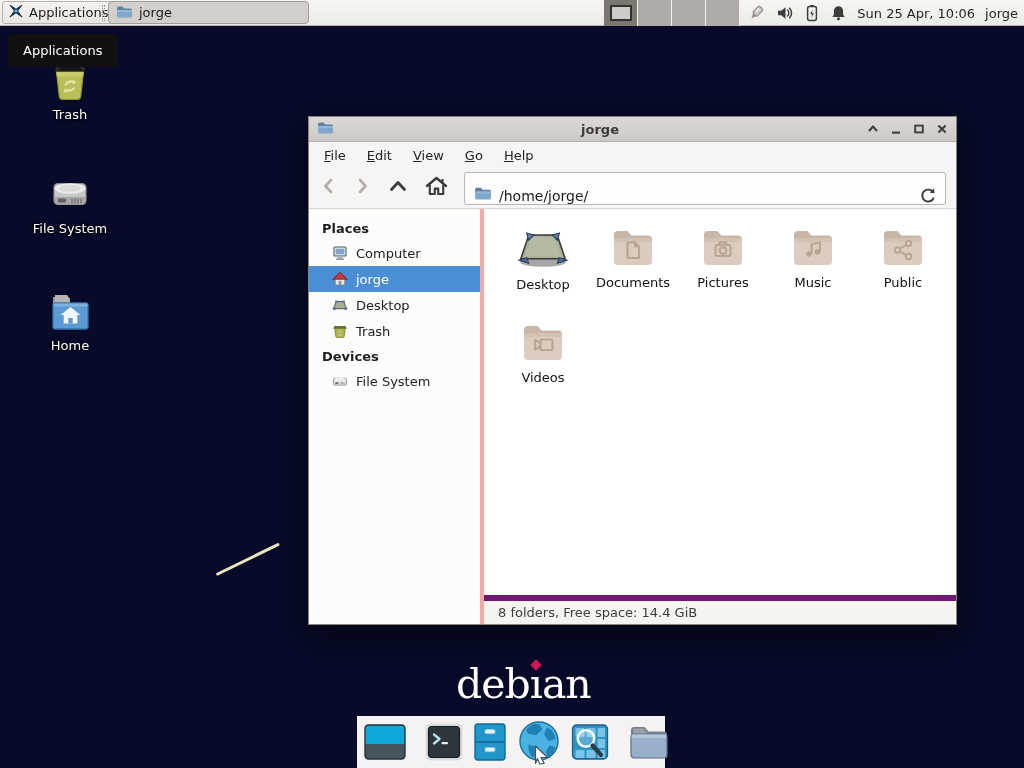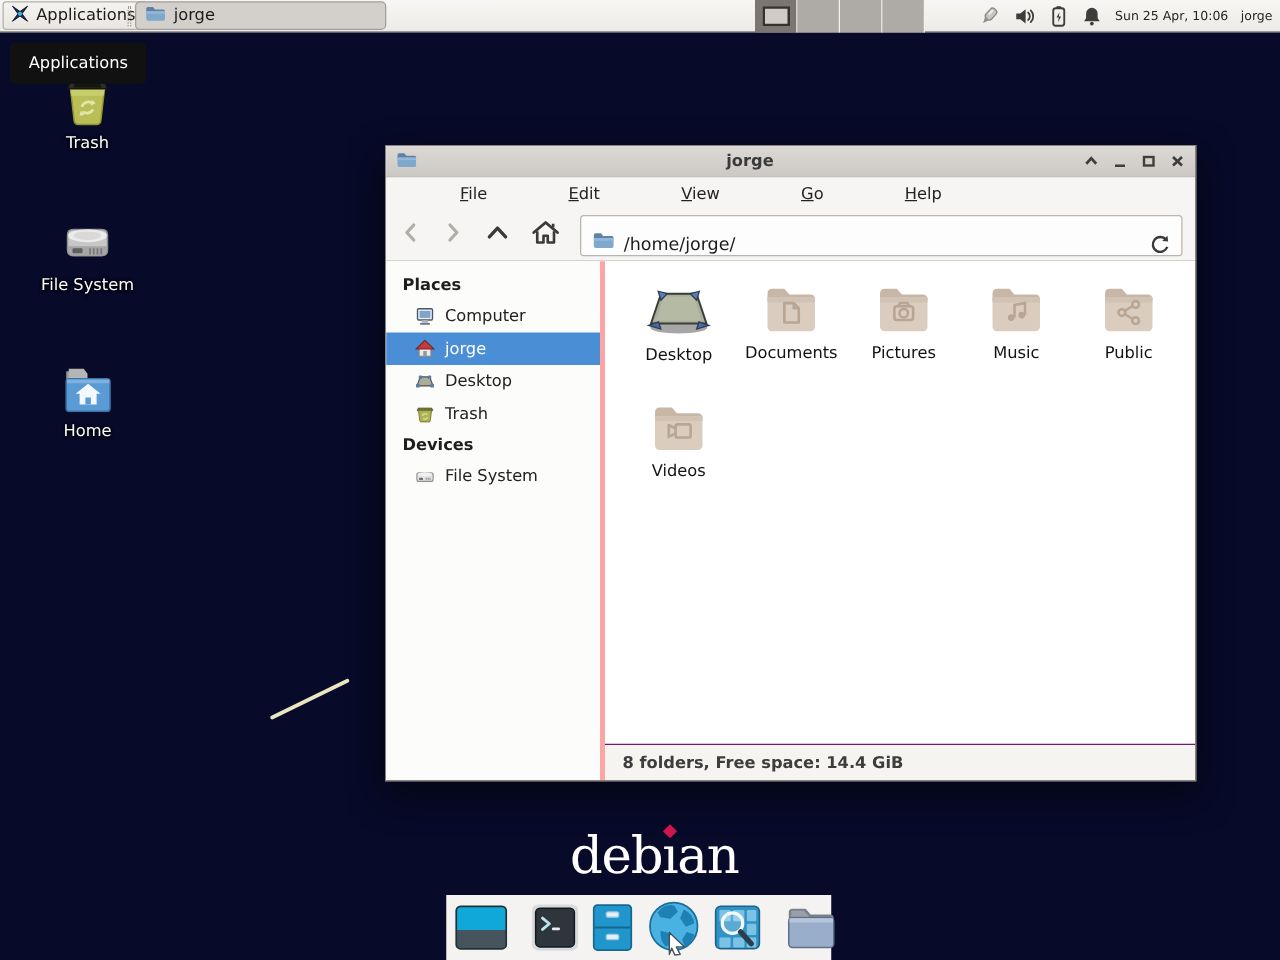--- a/index.html
+++ b/index.html
@@ -16,21 +16,21 @@
   .grip { position:absolute; left:102px; top:5px; width:3px; height:16px;
           border-left:1px dotted #97938e; border-right:1px dotted #97938e; }
   .task-btn { position:absolute; left:108px; top:1px; width:201px; height:23px; display:flex; align-items:center;
               gap:7px; padding:0 7px; background:#d3cfca; border:1px solid #a19d98; border-radius:4px;
               font-size:13px; color:#1a1a1a; }
   .pager { position:absolute; left:604px; top:0; width:136px; height:26px; display:flex; }
   .pager .ws { flex:1; background:#aeaaa5; border-right:1px solid #f2f1ee; }
   .pager .ws.current { background:#7b7770; display:flex; align-items:center; justify-content:center; }
   .pager .mini-window { width:22px; height:16px; background:#cfccc7; border:2px solid #34322e; }
   .tray { position:absolute; right:0; top:0; height:26px; display:flex; align-items:center; gap:10px; padding-right:6px; }
-  .tray .txt { font-size:10px; color:#262626; }
+  .tray .txt { font-size:13px; color:#262626; }
   .tray svg { display:block; }
 
   
   .tooltip { position:absolute; left:8px; top:34px; z-index:60; background:#111; color:#fff;
              font-size:13px; padding:9px 15px; border-radius:4px; }
 
   
   .dicon { position:absolute; left:10px; width:120px; text-align:center; z-index:5; }
   .dicon svg { display:block; margin:0 auto; }
   .dicon .lbl { margin-top:3px; font-size:13px; color:#fff; text-shadow:0 1px 2px #000, 0 0 3px #000; }
@@ -45,41 +45,41 @@
   .window { position:absolute; left:308px; top:116px; width:649px; height:509px; background:#fff;
             border:1px solid #87837e; box-shadow:0 10px 28px rgba(0,0,0,.55);
             display:flex; flex-direction:column; }
   .titlebar { height:25px; flex:0 0 25px; background:linear-gradient(#dcd8d4,#ccc8c3);
               border-bottom:1px solid #b3afaa; display:flex; align-items:center; padding:0 8px; }
   .titlebar .title { flex:1; text-align:center; font-size:13px; font-weight:bold; color:#3a3a3a; }
   .win-controls { display:flex; gap:11px; align-items:center; }
   .win-controls span { display:flex; }
   .menubar { height:26px; flex:0 0 26px; background:#f6f5f3; display:flex; align-items:center; gap:21px;
              padding:0 15px; font-size:13px; color:#242424; }
-  .menu-item { display:inline-block;margin-left:44px; }
+  .menu-item { display:inline-block; }
   .menu-item::first-letter { text-decoration:underline; }
   .toolbar { height:41px; flex:0 0 41px; background:#f6f5f3; border-bottom:1px solid #d7d4d0;
              display:flex; align-items:center; padding:0 10px; gap:15px; }
   .pathbar { flex:1; height:33px; background:#fdfdfd; border:1px solid #b9b5b0; border-radius:3px;
              display:flex; align-items:flex-end; gap:8px; padding:0 9px; font-size:14px; color:#1b1b1b; }
   .pathbar .reload { margin-left:auto; display:flex; }
   .win-body { flex:1; display:flex; min-height:0; }
   .sidebar { width:175px; flex:0 0 175px; background:#fcfcfb; border-right:4px solid #fca5a5;
              padding-top:7px; font-size:13px; color:#222; }
   .side-header { font-weight:bold; padding:5px 13px 4px; color:#1e1e1e; }
   .side-item { height:26px; display:flex; align-items:center; gap:8px; padding-left:23px; }
   .side-item.selected { background:#4a8ed5; color:#fff; }
   .side-item svg { flex:0 0 16px; }
   .right-col { flex:1; display:flex; flex-direction:column; min-width:0; }
   .files { flex:1; background:#fff; padding:13px 0 0 14px; }
   .fgrid { display:grid; grid-template-columns:repeat(5,90px); grid-auto-rows:95px; }
   .fcell { width:90px; text-align:center; font-size:13px; color:#131313; }
   .fcell svg { display:block; margin:1px auto 4px; }
-  .statusbar { height:29px; flex:0 0 29px; background:#f5f4f1; border-top:1px solid #701a75;
-               display:flex; align-items:center; padding:0 14px; font-size:13px; color:#3d3d3d;font-weight:bold; }
+  .statusbar { height:29px; flex:0 0 29px; background:#f5f4f1; border-top:6px solid #701a75;
+               display:flex; align-items:center; padding:0 14px; font-size:13px; color:#3d3d3d; }
 
   
   .debian { position:absolute; left:456px; top:660px; font-family:"DejaVu Serif", serif;
             font-size:41px; color:#fff; letter-spacing:-1px; }
   .i-wrap { position:relative; display:inline-block; }
   .i-dot { position:absolute; left:50%; top:1px; width:8px; height:8px; margin-left:-4px;
            transform:rotate(45deg); background:#d0164f; }
 
   
   .dock { position:absolute; left:357px; top:716px; width:308px; height:52px; background:#f4f3f1;

